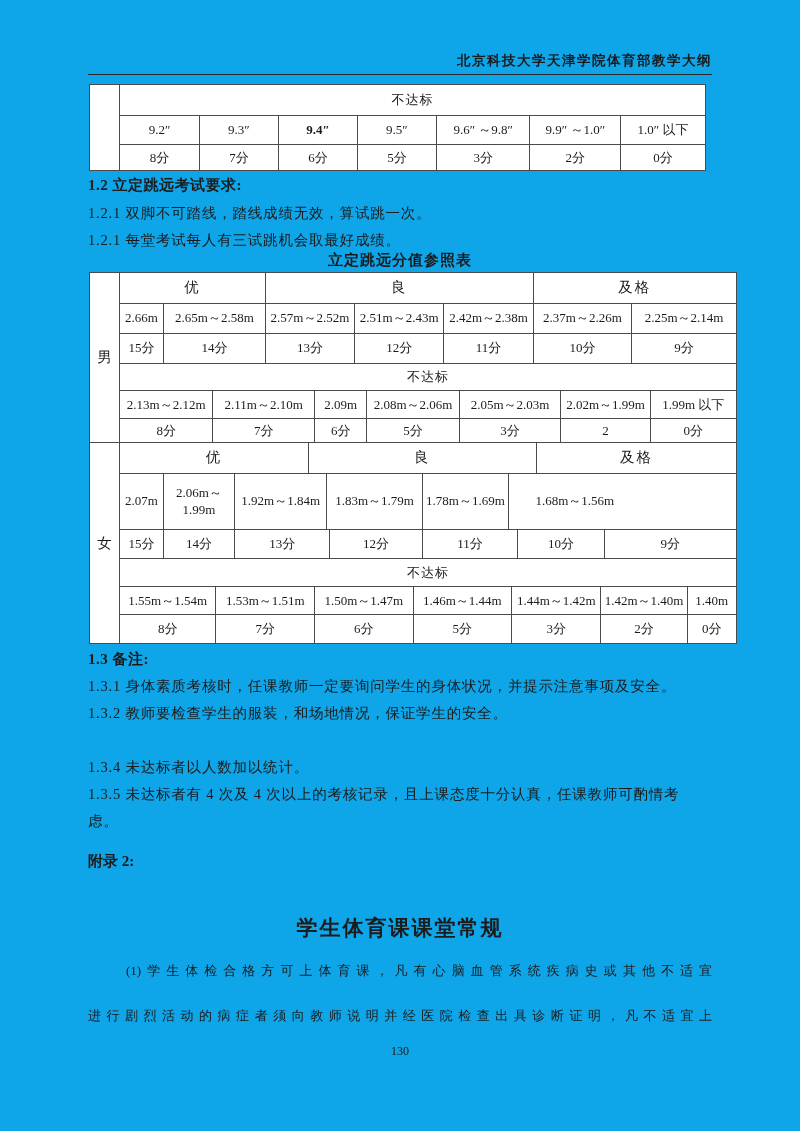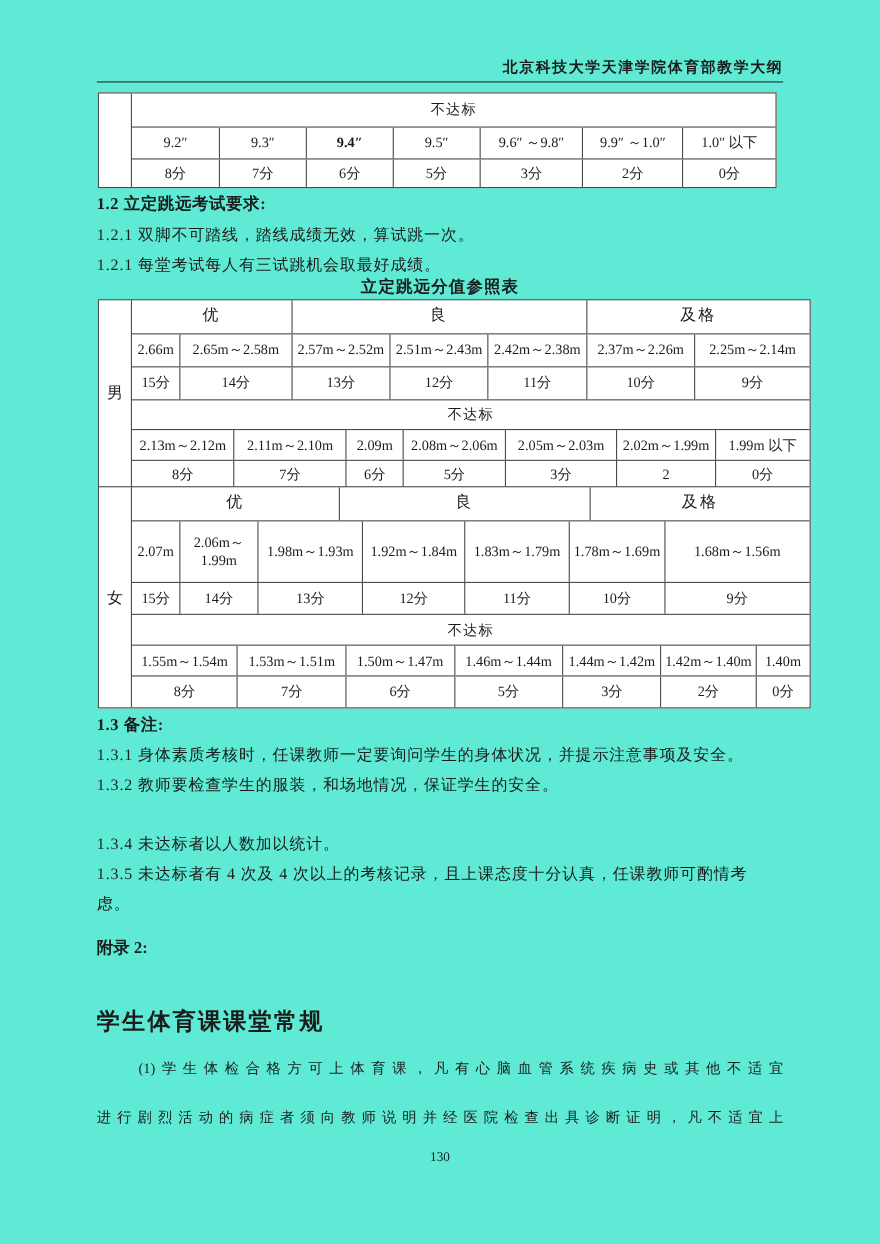--- a/index.html
+++ b/index.html
@@ -1,18 +1,18 @@
 <!DOCTYPE html>
 <html><head>
 <meta charset="utf-8">
 <style>
   * { margin:0; padding:0; box-sizing:border-box; }
   html,body { background:#ffffff; }
   body { font-family:"Liberation Serif","DejaVu Serif",serif; color:#1c1c1c; }
-  .page { position:relative; width:800px; height:1131px; background:#5eead4; overflow:hidden; margin:0 auto; }
+  .page { position:relative; width:800px; height:1131px; background:#0ea5e9; overflow:hidden; margin:0 auto; }
 
   
   .doc-header { position:absolute; left:88px; top:52px; width:624px; text-align:right;
                 font-weight:bold; font-size:13.5px; letter-spacing:1.5px;
                 padding-bottom:4px; border-bottom:1.4px solid #2b2b2b; }
 
   
   .vtable { position:absolute; display:flex; border:1.4px solid #4a4a4a; background:#fff; }
   .label-col { display:flex; flex-direction:column; border-right:1px solid #4a4a4a; }
   .label-cell { display:flex; align-items:center; justify-content:center;
@@ -28,21 +28,21 @@
   .span-row .tcell { font-size:13px; letter-spacing:1px; }
 
   
   .h-bold { position:absolute; left:88px; font-weight:bold; font-size:15px; letter-spacing:0.5px; white-space:pre-wrap; }
   .body-line { position:absolute; left:88px; width:632px; font-size:14.5px; letter-spacing:0.8px; white-space:pre-wrap; }
   .table-title { position:absolute; left:88px; width:624px; text-align:center;
                  font-weight:bold; font-size:15px; letter-spacing:1px; }
 
   .appendix-label { position:absolute; left:88px; font-weight:bold; font-size:15px; }
 
-  .reg-title { position:absolute; left:88px; width:624px; text-align:left;
+  .reg-title { position:absolute; left:88px; width:624px; text-align:center;
                font-weight:bold; font-size:21px; letter-spacing:2px; }
   .para-line { position:absolute; left:88px; width:624px; font-size:13px;
                text-align:justify; text-align-last:justify; white-space:pre-wrap; }
   .para-indent { padding-left:38px; }
 
   .page-number { position:absolute; left:0; width:800px; text-align:center; font-size:12px; }
 </style>
 </head>
 <body>
 
@@ -139,21 +139,20 @@
 
       <div class="trow grade-row" style="height:31px;">
           <div class="tcell" style="width: 30.5%;">优</div>
           <div class="tcell" style="width: 37%;">良</div>
           <div class="tcell" style="width: 32.5%;">及格</div>
         </div>
       <div class="trow" style="height:56px;">
           <div class="tcell" style="width: 7%;">2.07m</div>
           <div class="tcell" style="width: 11.5%;">2.06m～
 1.99m</div>
-          <div class="tcell" style="width: 15.5%;">1.98m～1.93m</div>
           <div class="tcell" style="width: 15%;">1.92m～1.84m</div>
           <div class="tcell" style="width: 15.5%;">1.83m～1.79m</div>
           <div class="tcell" style="width: 14%;">1.78m～1.69m</div>
           <div class="tcell" style="width: 21.5%;">1.68m～1.56m</div>
         </div>
       <div class="trow" style="height:30px;">
           <div class="tcell" style="width: 7%;">15分</div>
           <div class="tcell" style="width: 11.5%;">14分</div>
           <div class="tcell" style="width: 15.5%;">13分</div>
           <div class="tcell" style="width: 15%;">12分</div>

